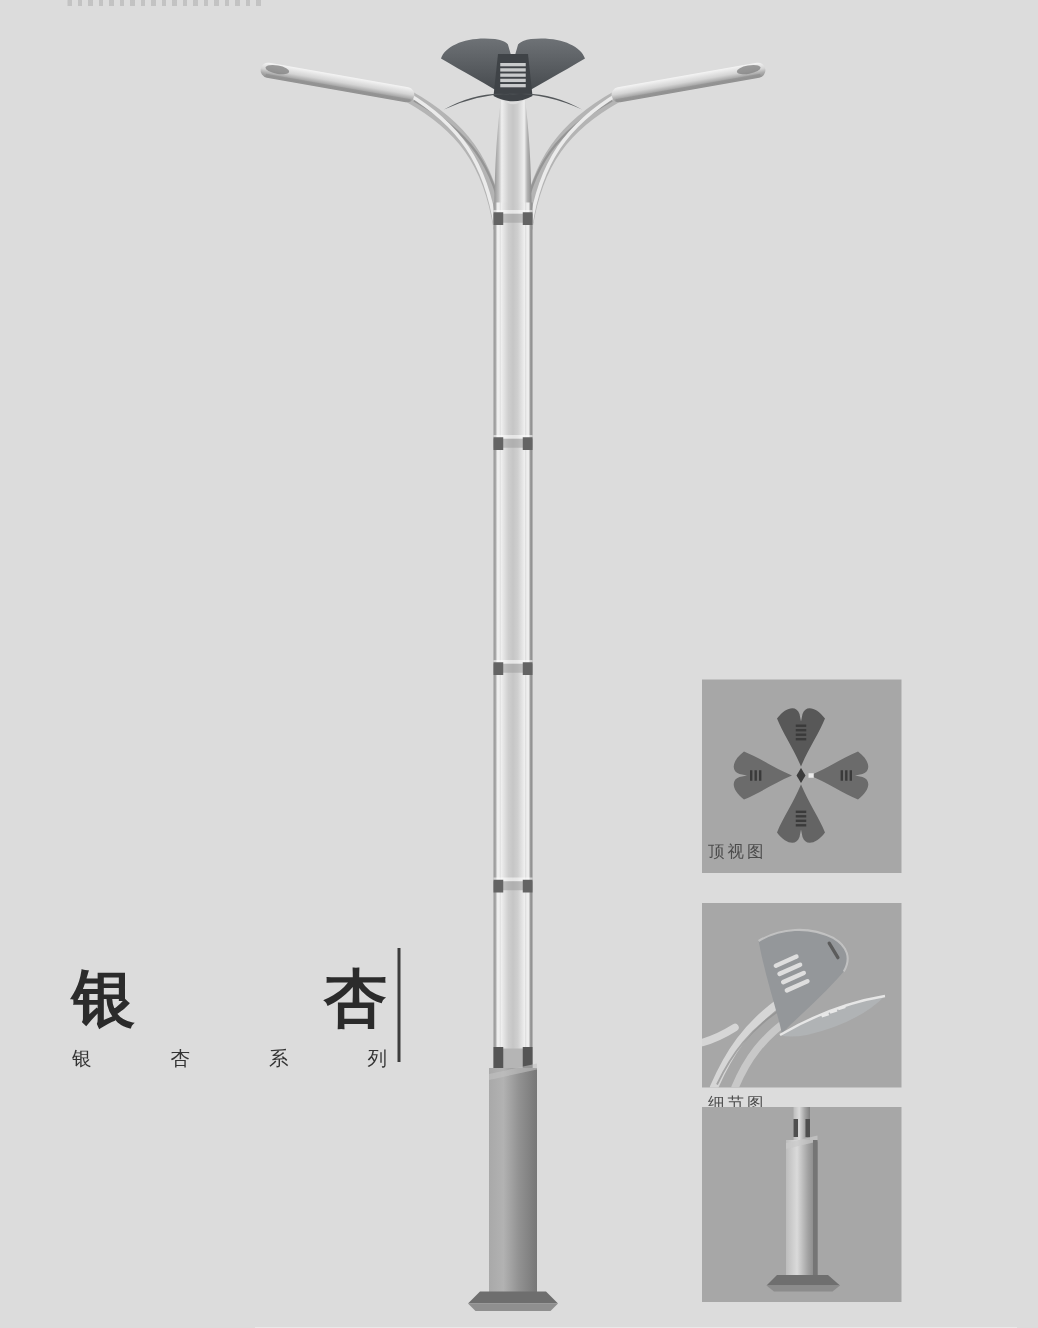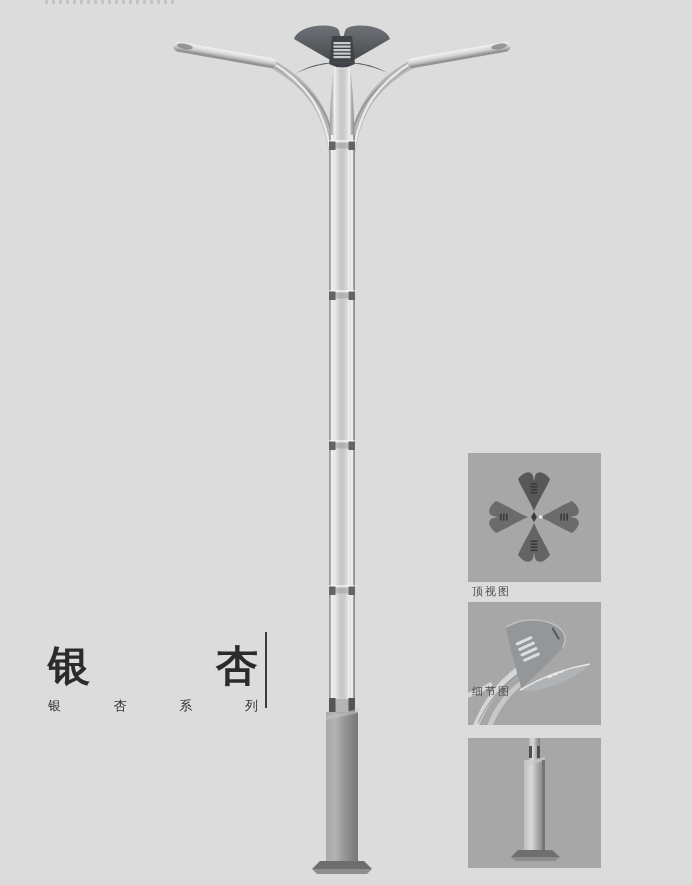--- a/index.html
+++ b/index.html
@@ -16,22 +16,22 @@
   .title-row{display:flex;justify-content:space-between;font-size:42px;line-height:1;
     color:#2b2b2b;font-weight:600;}
   .series-row{display:flex;justify-content:space-between;font-size:13px;line-height:1;
     color:#333;font-weight:500;margin-top:12px;}
   .title-divider{position:absolute;left:265px;top:632px;width:2px;height:76px;background:#3c3c3c;}
   .tile{position:absolute;left:468px;width:133px;background:#a7a7a7;}
   .tile1{top:453px;height:129px;}
   .tile2{top:602px;height:123px;}
   .tile3{top:738px;height:130px;}
   .tile-label{position:absolute;left:472px;font-size:11px;color:#4c4c4c;letter-spacing:2px;}
-  .tile-label1{top:584px;}
-  .tile-label2{top:684px;}
+  .tile-label1{top:560px;}
+  .tile-label2{top:728px;}
 </style>
 </head>
 <body>
 
 <div class="page">
 
   <div class="cropped-header-text"></div>
 
   <svg class="lamp-svg" width="692" height="885" viewBox="0 0 692 885">
     <defs>

